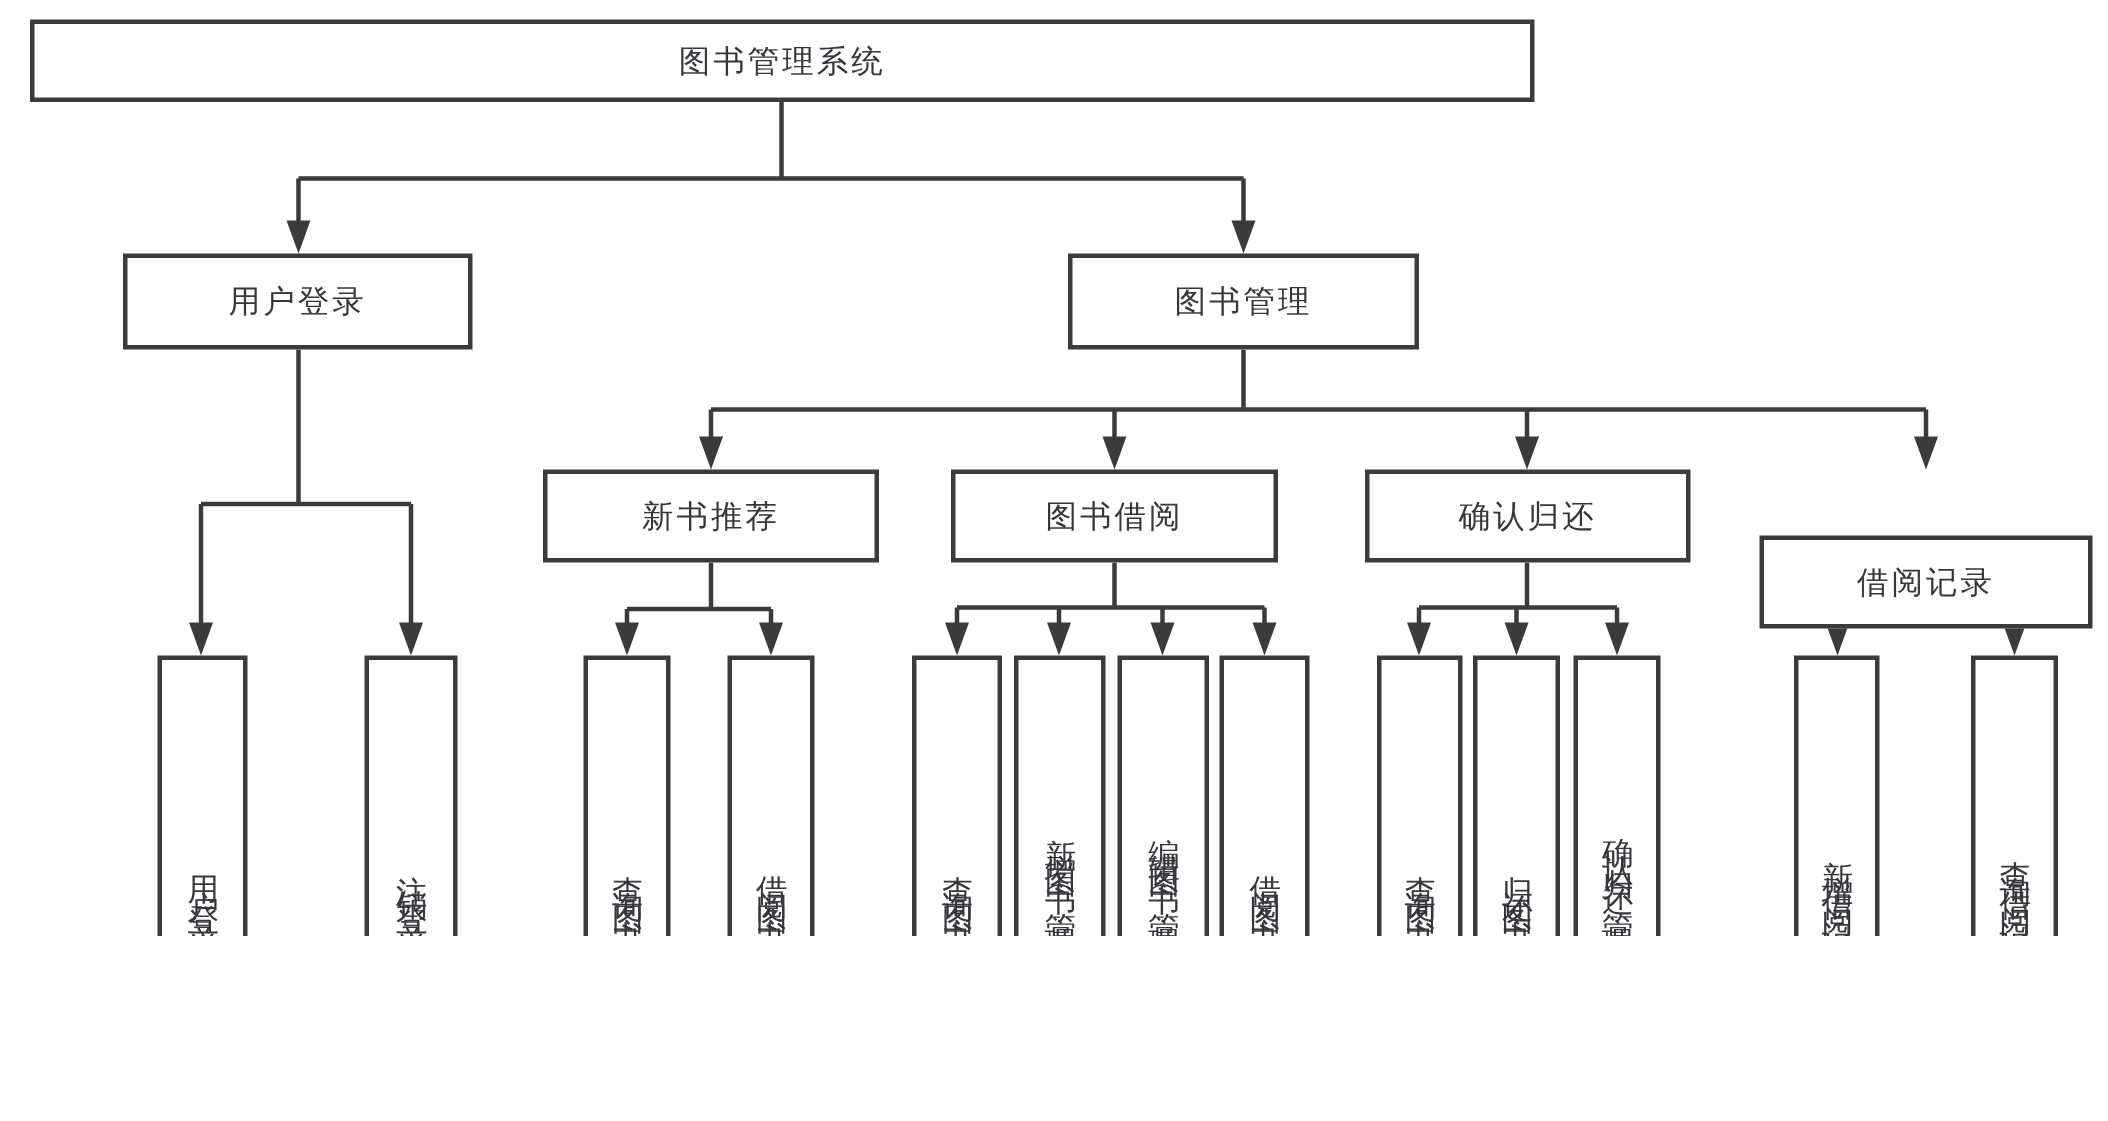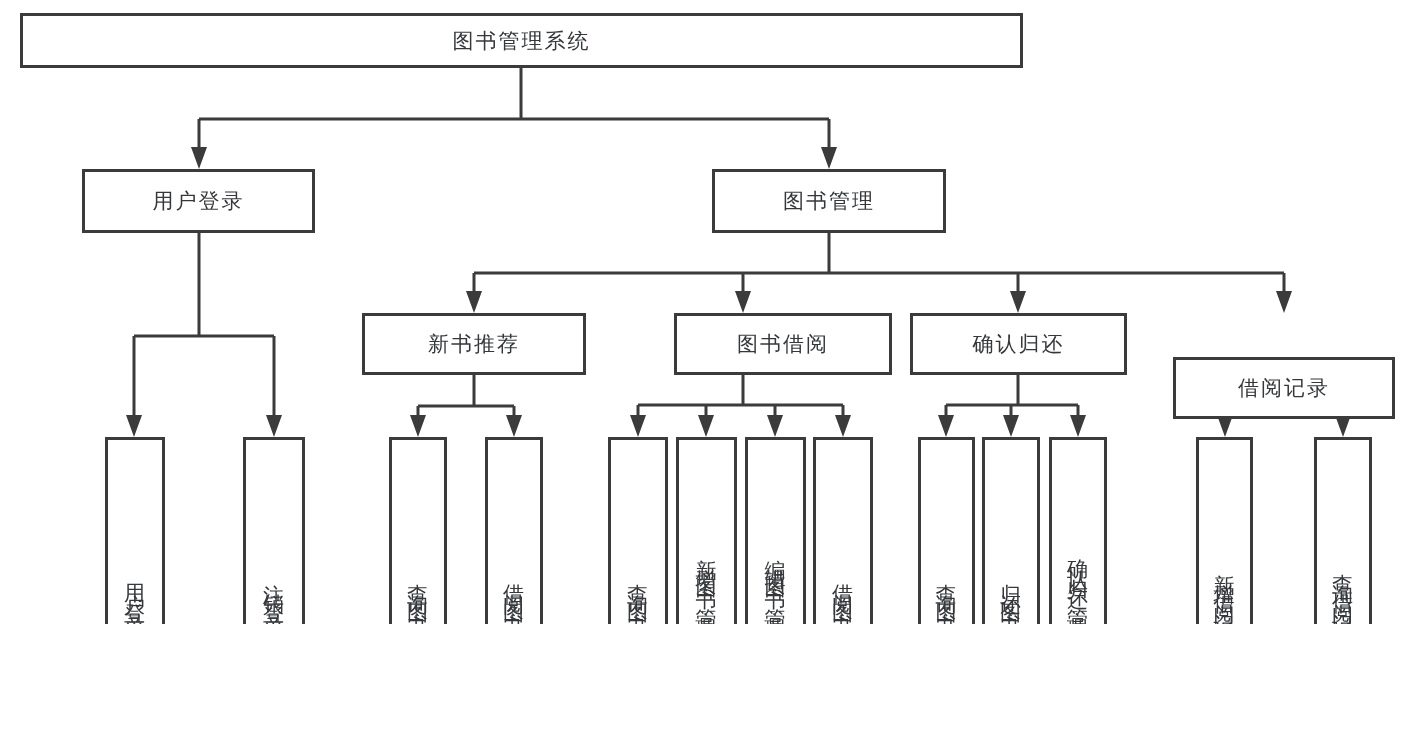--- a/index.html
+++ b/index.html
@@ -57,21 +57,21 @@
     font-size: 21px;
     letter-spacing: 1px;
     color: #ababab;
     white-space: nowrap;
   }
   
   .n-root   { left: 20px;  top: 13px;  width: 1003px; height: 55px; }
   .n-login  { left: 82px;  top: 169px; width: 233px;  height: 64px; }
   .n-mgmt   { left: 712px; top: 169px; width: 234px;  height: 64px; }
   .n-newb   { left: 362px; top: 313px; width: 224px;  height: 62px; }
-  .n-borrow { left: 634px; top: 313px; width: 218px;  height: 62px; margin-left: 40px; }
+  .n-borrow { left: 634px; top: 313px; width: 218px;  height: 62px; }
   .n-cur    { left: 910px; top: 313px; width: 217px;  height: 62px; }
   .n-rec    { left: 1173px;top: 313px; width: 222px;  height: 62px; margin-top: 44px; }
   .lf-1  { left: 105px;  width: 60px; }
   .lf-2  { left: 243px;  width: 62px; }
   .lf-3  { left: 389px;  width: 58px; }
   .lf-4  { left: 485px;  width: 58px; }
   .lf-5  { left: 608px;  width: 60px; }
   .lf-6  { left: 676px;  width: 61px; }
   .lf-7  { left: 745px;  width: 61px; }
   .lf-8  { left: 813px;  width: 60px; }

